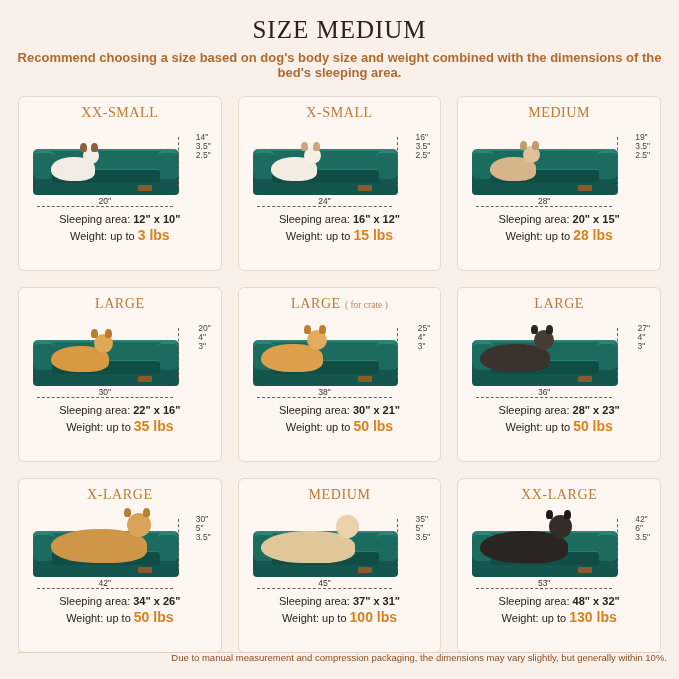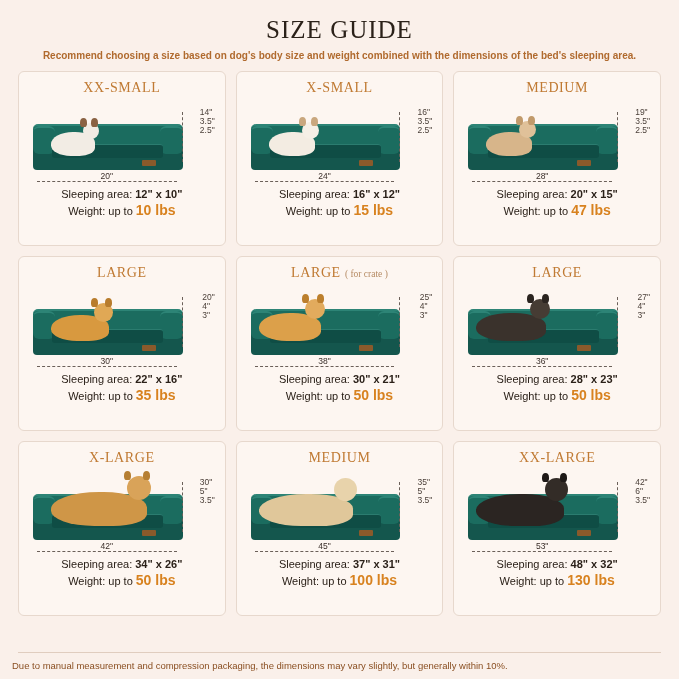--- a/index.html
+++ b/index.html
@@ -17,30 +17,30 @@
     text-align: center;
     font-family: "Liberation Serif", serif;
     font-size: 25px;
     letter-spacing: 1px;
     color: #2b2119;
     margin: 6px 0 6px 0;
     font-weight: 400;
   }
   .subtitle {
     text-align: center;
-    font-size: 10px;
+    font-size: 13px;
     color: #b06a2e;
-    margin-bottom: 10px;
+    margin-bottom: 16px;
     font-weight: 600;
   }
 
   .grid {
     display: grid;
     grid-template-columns: repeat(3, 1fr);
-    gap: 10px;
+    gap: 16px;
     padding: 0 8px;
   }
 
   .card {
     background: #fdf6f1;
     border: 1px solid #e7d8cd;
     border-radius: 6px;
     padding: 6px 8px 8px 8px;
     display: flex;
     flex-direction: column;
@@ -184,40 +184,40 @@
   .spec b { font-weight: 700; }
   .hl {
     color: #d8821f;
     font-weight: 700;
     font-size: 14px;
   }
 
   .footnote {
     position:absolute;
     left: 0; right: 0;
-    bottom: 8px;
-    text-align:left;
+    bottom: 16px;
+    text-align:right;
     font-size: 9.5px;
     color: #8a4f22;
     padding: 0 12px;
     margin-top: 45px;
   }
   .divider {
     position:absolute;
     left: 18px; right: 18px;
     bottom: 26px;
     border-top: 1px solid #e0cdbf;
   }
 </style>
 </head>
 <body>
 
 <div class="page">
 
-  <div class="title">SIZE GUIDE</div>
+  <div class="title">SIZE MEDIUM</div>
   <div class="subtitle">Recommend choosing a size based on dog's body size and weight combined with the dimensions of the bed's sleeping area.</div>
 
   <div class="grid" id="grid">
   <div class="card">
     <div class="card-title">XX-SMALL</div>
     <div class="illus">
       <div class="bedwrap">
         <div class="bed">
           <div class="back"></div>
           <div class="armL"></div>
@@ -236,21 +236,21 @@
       <div class="dimset">
             <div>14"</div>
             <div>3.5"</div>
             <div>2.5"</div>
           </div>
       <div class="widthline">
         <span>20"</span>
       </div>
     </div>
     <div class="spec">Sleeping area: <b>12" x 10"</b></div>
-    <div class="spec weight">Weight: up to <span class="hl">10 lbs</span></div>
+    <div class="spec weight">Weight: up to <span class="hl">3 lbs</span></div>
   </div>
   <div class="card">
     <div class="card-title">X-SMALL</div>
     <div class="illus">
       <div class="bedwrap">
         <div class="bed">
           <div class="back"></div>
           <div class="armL"></div>
           <div class="armR"></div>
           <div class="cushion"></div>
@@ -298,21 +298,21 @@
       <div class="dimset">
             <div>19"</div>
             <div>3.5"</div>
             <div>2.5"</div>
           </div>
       <div class="widthline">
         <span>28"</span>
       </div>
     </div>
     <div class="spec">Sleeping area: <b>20" x 15"</b></div>
-    <div class="spec weight">Weight: up to <span class="hl">47 lbs</span></div>
+    <div class="spec weight">Weight: up to <span class="hl">28 lbs</span></div>
   </div>
   <div class="card">
     <div class="card-title">LARGE</div>
     <div class="illus">
       <div class="bedwrap">
         <div class="bed">
           <div class="back"></div>
           <div class="armL"></div>
           <div class="armR"></div>
           <div class="cushion"></div>

